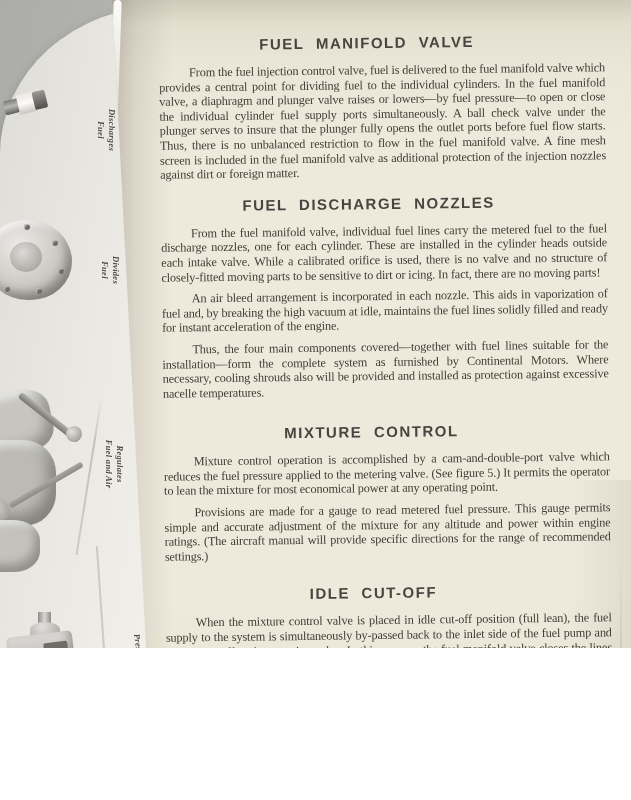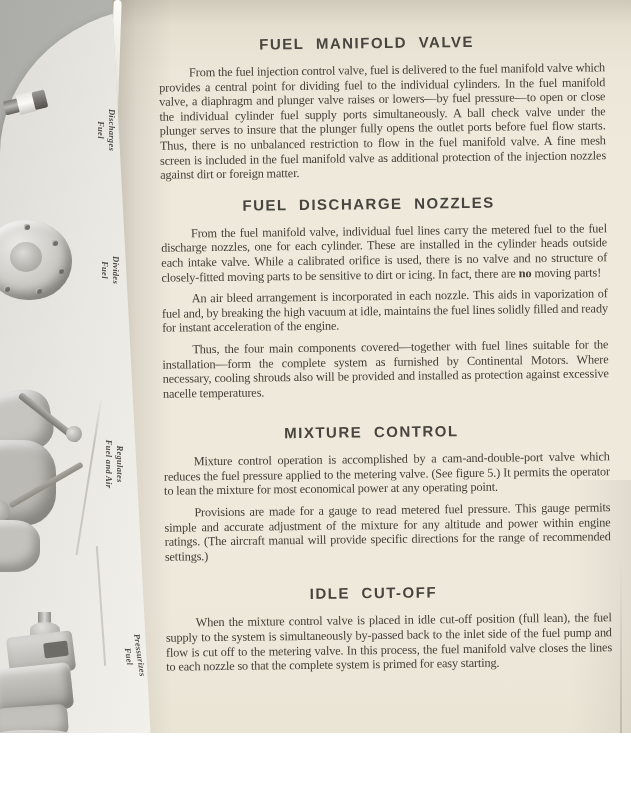--- a/index.html
+++ b/index.html
@@ -1,17 +1,17 @@
 <!DOCTYPE html>
 <html><head>
 <meta charset="utf-8">
 <style>
   html,body{margin:0;padding:0;width:631px;height:800px;overflow:hidden;
     font-family:"Liberation Serif",serif;}
-  .scene{position:relative;width:631px;height:733px;overflow:hidden;
+  .scene{position:relative;width:631px;height:648px;overflow:hidden;
     background:radial-gradient(ellipse at 80% 20%, #c2c3bf 0%, #b2b3af 55%, #a3a4a0 100%);}
 
   
   .left-page{position:absolute;left:0;top:6px;width:182px;height:794px;
     background:linear-gradient(100deg,#dddcd6 0%,#e9e8e3 45%,#f1f0eb 85%);
     border-top-left-radius:165px 148px;
     border-bottom-left-radius:150px 48px;
     box-shadow:0 4px 10px rgba(60,58,54,.35);}
   .left-page::after{content:'';position:absolute;right:0;top:0;bottom:0;width:30px;
     background:linear-gradient(90deg,rgba(110,105,95,0),rgba(110,105,95,.20));}
@@ -110,21 +110,21 @@
     transform:rotate(-0.7deg);transform-origin:50% 40%;color:#413d36;padding-top:33px;box-sizing:border-box;}
 
   h2{font-family:"Liberation Sans",sans-serif;font-weight:bold;font-size:15px;line-height:19px;
     letter-spacing:1.5px;word-spacing:6px;text-align:center;color:#48443f;
     margin:0 30px 11px 0;}
   .sec2 h2{margin-top:14px}
   .sec3 h2{margin-top:24px}
   .sec4 h2{margin-top:22px}
   p{font-size:12.3px;line-height:14.6px;margin:0 0 7px 0;text-indent:30px;
     text-align:justify;letter-spacing:-0.15px;color:#413d36;}
-  p b{font-weight:bold;}
+  p b{font-weight:normal;}
   .page-number{position:absolute;left:0;top:762px;width:100%;text-align:center;
     font-size:12.5px;letter-spacing:2px;color:#3c3a36;text-indent:-42px;}
 
   
   .band-bottom{position:absolute;left:118px;right:0;top:779px;height:21px;
     background:linear-gradient(180deg,#9d9e9a,#b0b1ad 70%);
     border-top-left-radius:260px 16px;border-top-right-radius:80px 10px;
     box-shadow:0 -1px 2px rgba(60,58,52,.35);}
 </style>
 </head>

